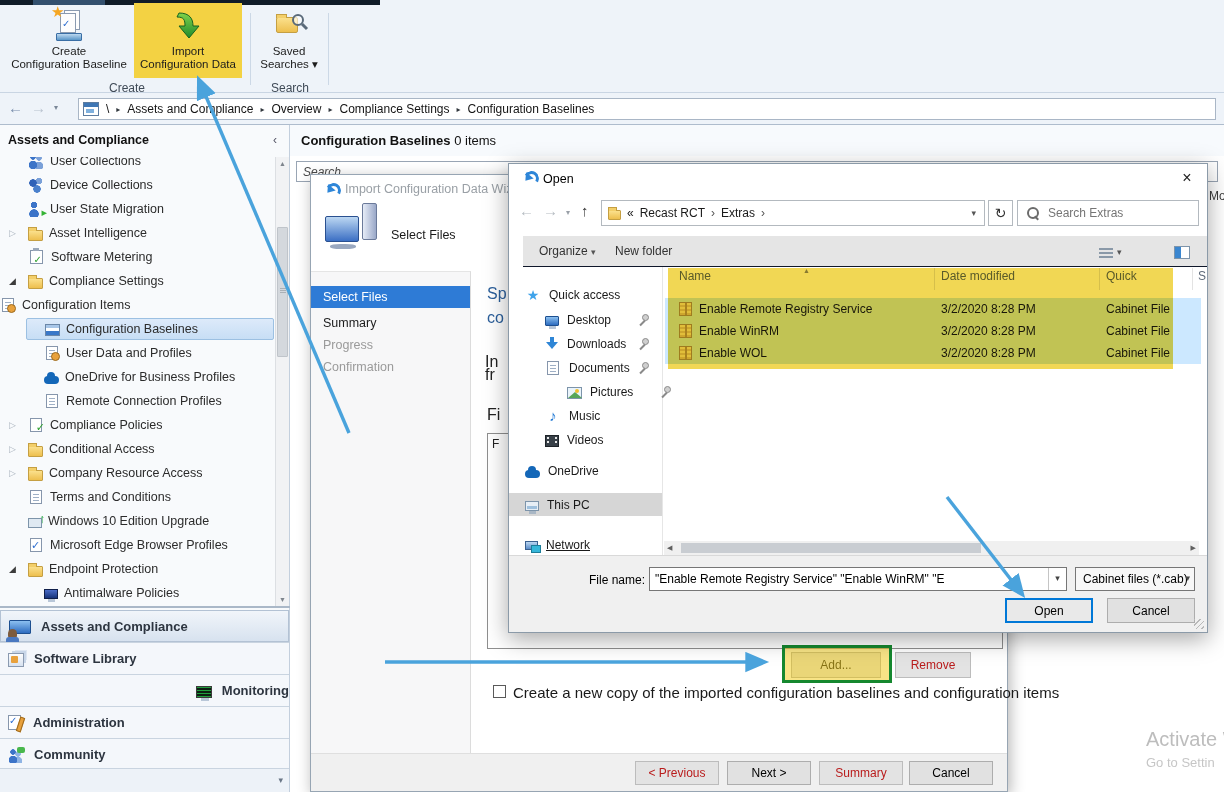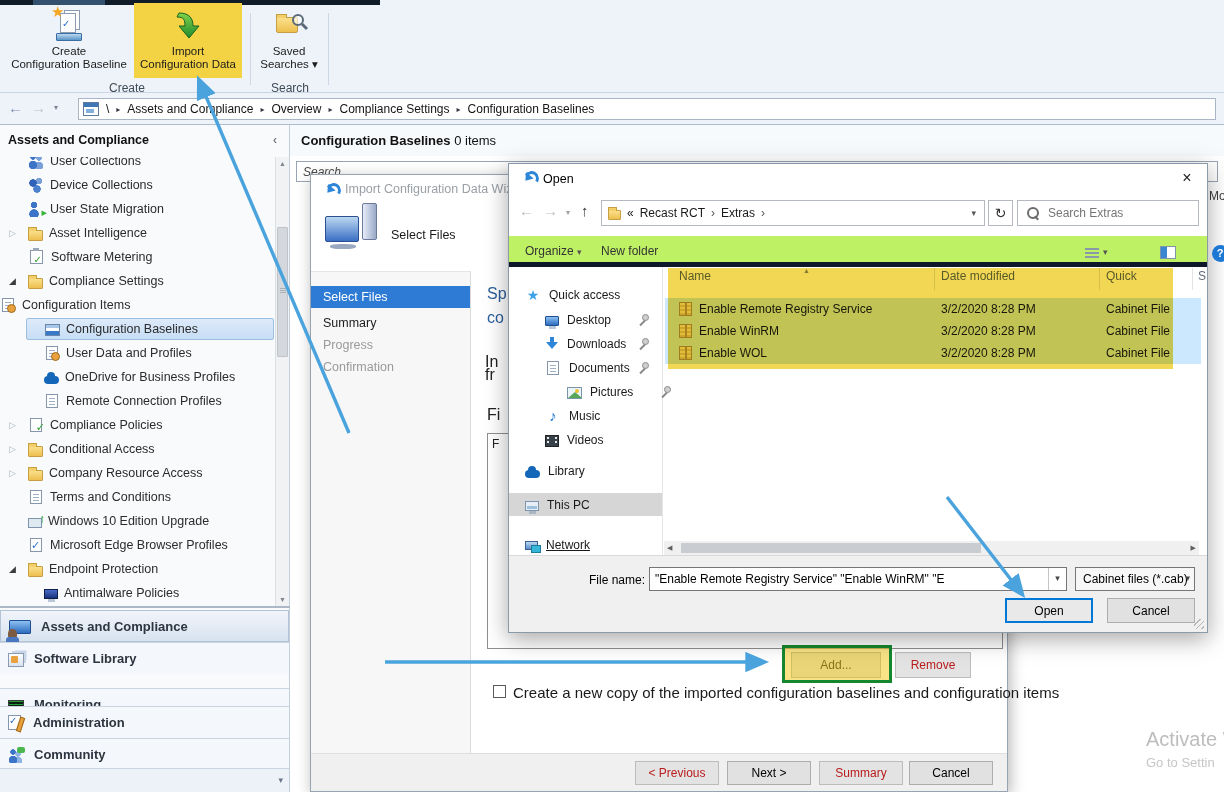--- a/index.html
+++ b/index.html
@@ -88,21 +88,21 @@
   .add-annot{position:absolute;left:471px;top:470px;width:110px;height:38px;background:rgba(242,205,35,.55);border:3px solid #15882f;z-index:5}
 
   
   .opendlg{position:absolute;left:508px;top:163px;width:700px;height:470px;background:#fff;border:1px solid #8b9aa8;box-shadow:0 6px 22px rgba(0,0,0,.35);z-index:30}
   .odtitle{position:absolute;left:34px;top:8px;font-size:12.5px;color:#000}
   .odclose{position:absolute;right:8px;top:4px;width:24px;height:22px;text-align:center;font-size:16px;color:#222;line-height:20px}
   .odaddr{position:absolute;left:92px;top:36px;width:384px;height:26px;border:1px solid #b3b9bf;background:#fff;display:flex;align-items:center;gap:6px;padding-left:6px;font-size:12px;color:#1a1a1a}
   .odaddr .chev{margin-left:auto;margin-right:8px;font-size:9px;color:#555}
   .odrefresh{position:absolute;left:479px;top:36px;width:25px;height:26px;border:1px solid #b3b9bf;background:#fff;text-align:center;font-size:14px;color:#333;line-height:24px}
   .odsearch{position:absolute;left:508px;top:36px;width:182px;height:26px;border:1px solid #b3b9bf;background:#fff;display:flex;align-items:center;gap:8px;padding-left:8px;color:#757575;font-size:12px}
-  .odtoolbar{position:absolute;left:0;top:72px;right:0;height:31px;border-bottom:5px solid #0f172a;background:#bef264}
+  .odtoolbar{position:absolute;left:14px;top:72px;right:0;height:31px;border-bottom:1px solid #0f172a;background:#e5e5e5}
   .odnav{position:absolute;left:0;top:103px;width:154px;height:288px;background:#fff;border-right:1px solid #e6e6e6}
   .onrow{position:absolute;left:0;width:153px;height:23px;display:flex;align-items:center;font-size:12px;color:#1a1a1a}
   .onrow.sel{background:#d6d6d6}
   .onrow .olabel{margin-left:8px;white-space:nowrap}
   .onrow .pin{position:absolute;right:12px}
   .odlist{position:absolute;left:155px;top:103px;right:8px;height:288px}
   .colhdr{position:absolute;top:2px;font-size:12px;color:#5f6b7a}
   .colsep{position:absolute;top:2px;width:1px;height:22px;background:#e3e3e3}
   .sortcaret{position:absolute;left:294px;top:103px;font-size:7px;color:#909090;z-index:2}
   .frow{position:absolute;left:156px;width:536px;height:22px;background:#cce8ff;font-size:12px;color:#1a1a1a}
@@ -385,21 +385,21 @@
     <div class="splitter"></div>
     <div class="bnav" id="bnav">
         <div class="bn sel" style="top: 2px;">
           <span class="ic bic i-person-monitor"></span>
           <span class="blabel">Assets and Compliance</span>
         </div>
         <div class="bn" style="top: 34px;">
           <span class="ic bic i-stack"></span>
           <span class="blabel">Software Library</span>
         </div>
-        <div class="bn" style="top: 80px;">
+        <div class="bn" style="top: 66px; justify-content: flex-end;">
           <span class="ic bic i-monitor-green"></span>
           <span class="blabel">Monitoring</span>
         </div>
         <div class="bn" style="top: 98px;">
           <span class="ic bic i-doc-wrench"></span>
           <span class="blabel">Administration</span>
         </div>
         <div class="bn" style="top: 130px;">
           <span class="ic bic i-people-chat"></span>
           <span class="blabel">Community</span>
@@ -517,21 +517,21 @@
         <div class="onrow" style="top: 137px; padding-left: 36px;">
           <span class="ic i-music"></span>
           <span class="olabel">Music</span>
         </div>
         <div class="onrow" style="top: 161px; padding-left: 36px;">
           <span class="ic i-film"></span>
           <span class="olabel">Videos</span>
         </div>
         <div class="onrow" style="top: 192px; padding-left: 16px;">
           <span class="ic i-cloud"></span>
-          <span class="olabel">Library</span>
+          <span class="olabel">OneDrive</span>
         </div>
         <div class="onrow sel" style="top: 226px; padding-left: 16px;">
           <span class="ic i-monitor-gray"></span>
           <span class="olabel">This PC</span>
         </div>
         <div class="onrow" style="top: 266px; padding-left: 16px; text-decoration: underline;">
           <span class="ic i-monitor-net"></span>
           <span class="olabel">Network</span>
         </div>
       </div>

